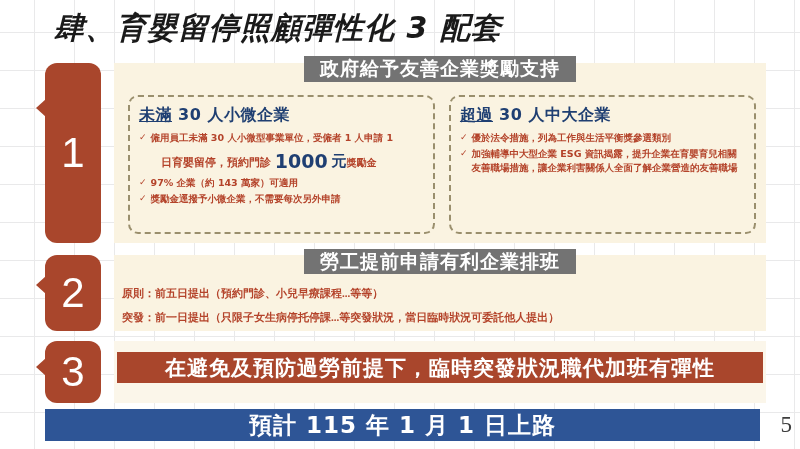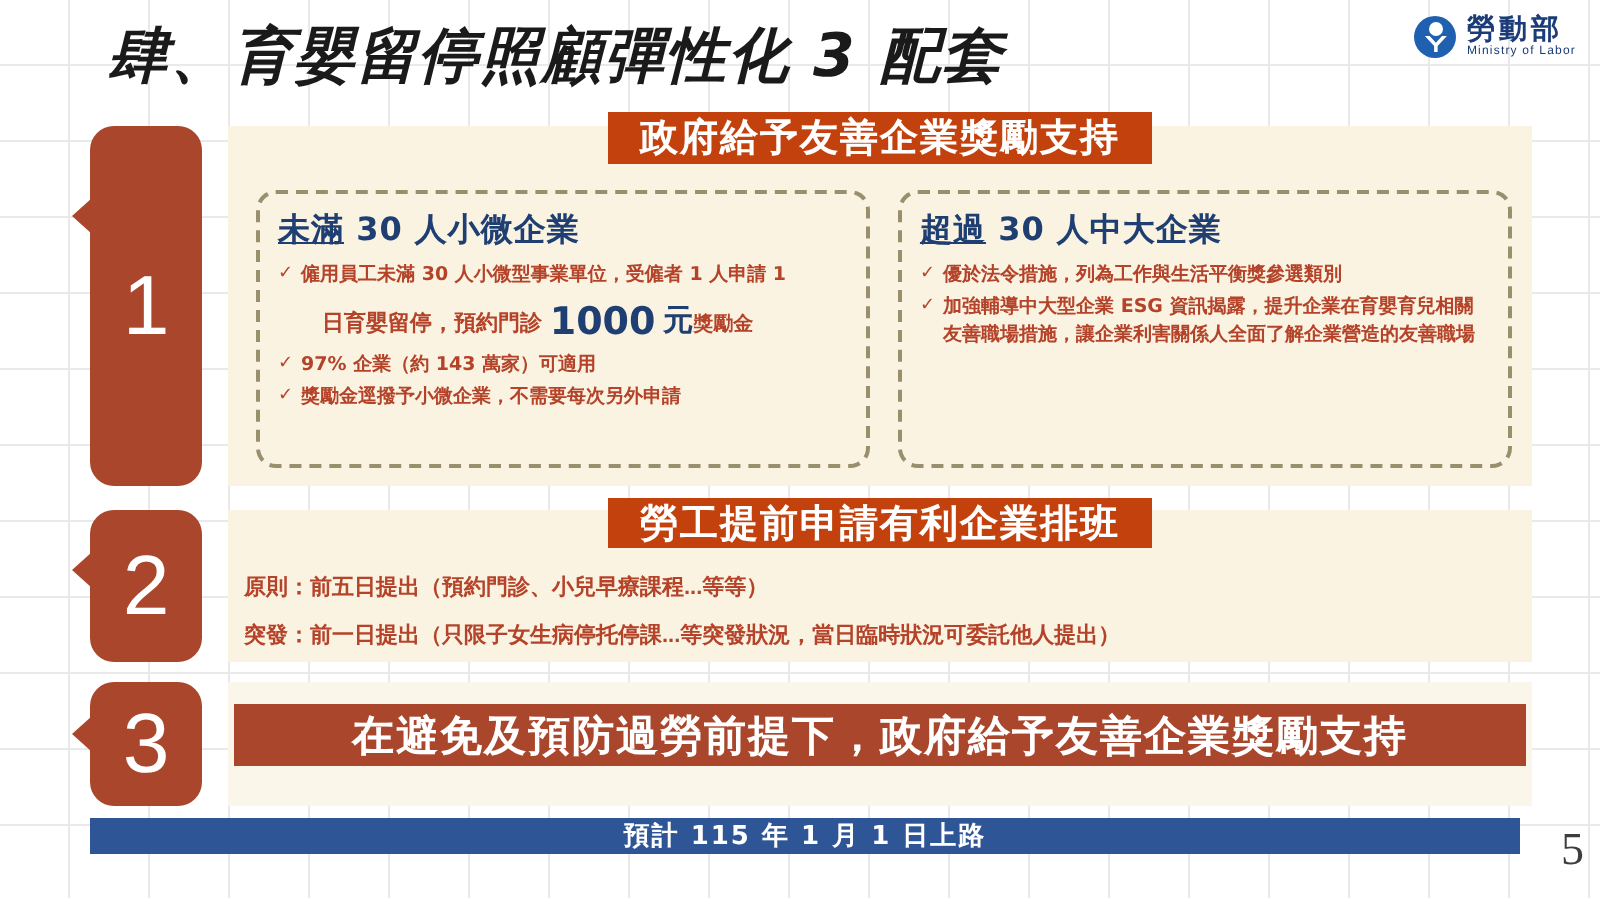--- a/index.html
+++ b/index.html
@@ -74,21 +74,21 @@
   .panel{
     position:absolute;left:114px;right:34px;
     background:#faf3e1;
   }
   #panel1{top:63px;height:180px;}
   #panel2{top:255px;height:76px;}
   #panel3{top:341px;height:62px;background:#fbf6ea;}
 
   .ribbon{
     position:absolute;left:50%;transform:translateX(-50%);
-    background:#c2410c;color:#ffffff;
+    background:#737373;color:#ffffff;
     font-weight:bold;white-space:nowrap;
     font-family:"DejaVu Sans","Liberation Sans",sans-serif;
     display:flex;align-items:center;justify-content:center;
   }
   #ribbon1{top:-7px;height:26px;font-size:19px;padding:0 16px;letter-spacing:1px;}
   #ribbon2{top:-6px;height:25px;font-size:19px;padding:0 16px;letter-spacing:1px;}
   .ribbon-wrap{position:relative;height:0;}
 
   
   .cards{position:absolute;top:32px;left:14px;right:10px;display:flex;gap:14px;}
@@ -113,61 +113,54 @@
   .amt-unit{font-size:15px;font-weight:bold;color:#1f3f72;}
   .sub{font-size:10px;color:#b4432a;font-weight:bold;}
   .bigline{
     font-size:11px;color:#b4432a;font-weight:bold;margin:5px 0 4px 22px;
     font-family:"DejaVu Sans","Liberation Sans",sans-serif;
   }
 
   
   .p2line{
     position:absolute;left:8px;font-size:11px;color:#b4432a;font-weight:bold;
-    white-space:nowrap;font-family:Liberation Sans, sans-serif;
+    white-space:nowrap;font-family:Liberation Serif, serif;
   }
   #p2l1{top:31px;}
   #p2l2{top:55px;}
 
   
   #banner3{
     position:absolute;left:3px;top:11px;right:3px;height:31px;
     background:#a9462c;color:#fff;font-size:21px;font-weight:bold;
     display:flex;align-items:center;justify-content:center;letter-spacing:1px;
     font-family:"DejaVu Sans","Liberation Sans",sans-serif;
   }
 
   
   #footer{
-    position:absolute;left:45px;top:409px;width:715px;height:18px;
+    position:absolute;left:45px;top:409px;width:715px;height:32px;
     background:#2e5596;color:#ffffff;
     display:flex;align-items:center;justify-content:center;
-    font-size:13px;font-weight:bold;letter-spacing:1px;
+    font-size:23px;font-weight:bold;letter-spacing:1px;
     font-family:"DejaVu Sans","Liberation Sans",sans-serif;
   }
   #pageno{
     position:absolute;right:8px;top:412px;
     font-size:23px;color:#3d3d3d;
     font-family:"Liberation Serif","DejaVu Serif",serif;
   }
 </style>
 </head>
 <body>
 
 <div id="slide">
 
   <div id="title">肆、育嬰留停照顧彈性化 3 配套</div>
 
-  <div id="logo">
-    <div class="logo-mark"></div>
-    <div class="logo-text">
-      <div class="logo-cn">勞動部</div>
-      <div class="logo-en">Ministry of Labor</div>
-    </div>
-  </div>
 
   <div class="badge" id="badge1">1</div>
 
   <div class="panel" id="panel1">
     <div class="ribbon-wrap">
       <div class="ribbon" id="ribbon1">政府給予友善企業獎勵支持</div>
     </div>
 
     <div class="cards">
 
@@ -221,19 +214,19 @@
     <div class="ribbon-wrap">
       <div class="ribbon" id="ribbon2">勞工提前申請有利企業排班</div>
     </div>
     <div class="p2line" id="p2l1">原則：前五日提出（預約門診、小兒早療課程...等等）</div>
     <div class="p2line" id="p2l2">突發：前一日提出（只限子女生病停托停課...等突發狀況，當日臨時狀況可委託他人提出）</div>
   </div>
 
   <div class="badge" id="badge3">3</div>
 
   <div class="panel" id="panel3">
-    <div id="banner3">在避免及預防過勞前提下，政府給予友善企業獎勵支持</div>
+    <div id="banner3">在避免及預防過勞前提下，臨時突發狀況職代加班有彈性</div>
   </div>
 
   <div id="footer">預計 115 年 1 月 1 日上路</div>
   <div id="pageno">5</div>
 
 </div>
 
 </body></html>

